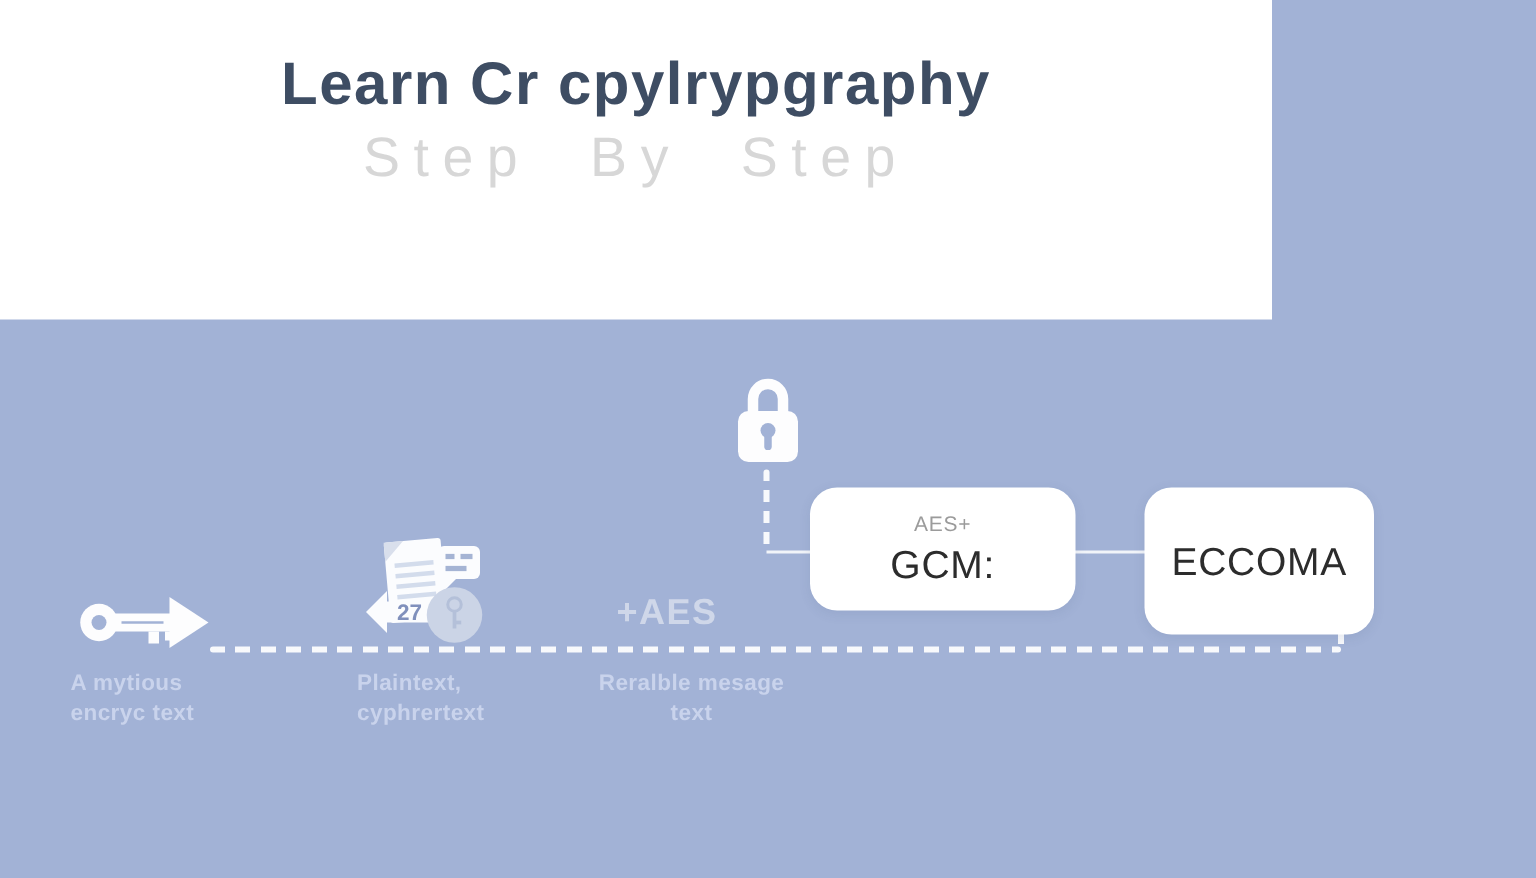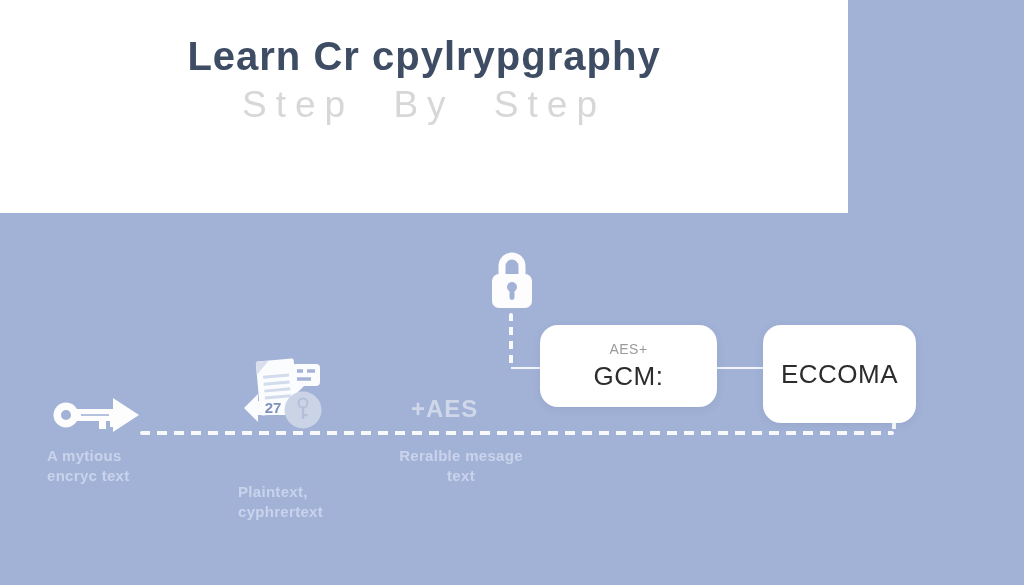--- a/index.html
+++ b/index.html
@@ -133,21 +133,21 @@
 
       <g>
         <circle cx="63" cy="58" r="18.5" fill="#cbd4e6"></circle>
         <circle cx="63" cy="51" r="4.5" fill="none" stroke="#b4c0d9" stroke-width="2"></circle>
         <line x1="63" y1="55.5" x2="63" y2="67" stroke="#b4c0d9" stroke-width="2.5"></line>
         <line x1="63" y1="63" x2="67.5" y2="63" stroke="#b4c0d9" stroke-width="2.5"></line>
       </g>
     </svg>
   </div>
 
-  <div class="abs caption" style="left:238px;top:446px;margin-top:36px;">
+  <div class="abs caption" style="left:238px;top:446px;">
     <div>Plaintext,</div>
     <div>cyphrertext</div>
   </div>
 
   <div class="abs aes-label" style="left:411px;top:395px;">+AES</div>
 
   <div class="abs caption center" style="left:399px;top:446px;width:124px;">
     <div>Reralble mesage</div>
     <div>text</div>
   </div>

